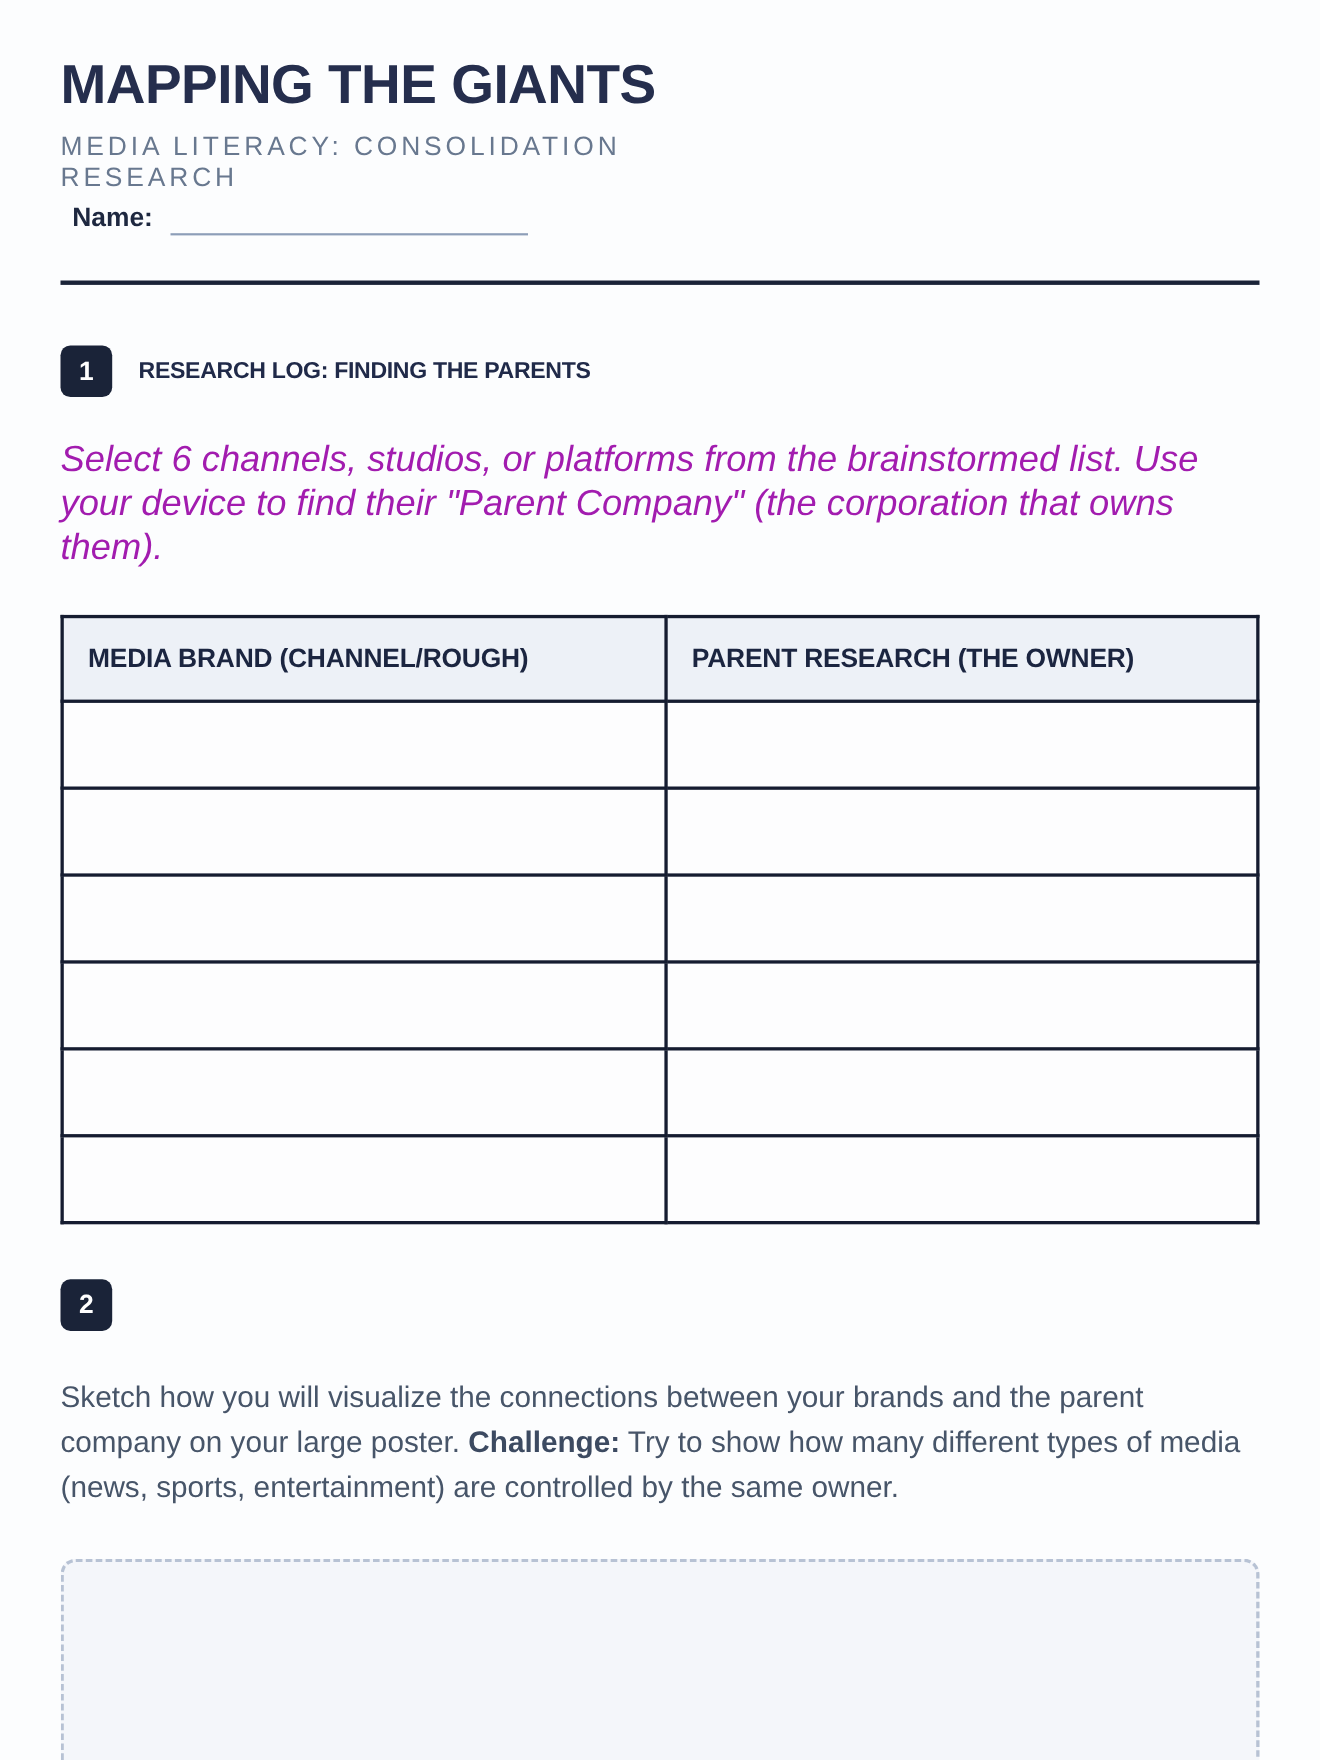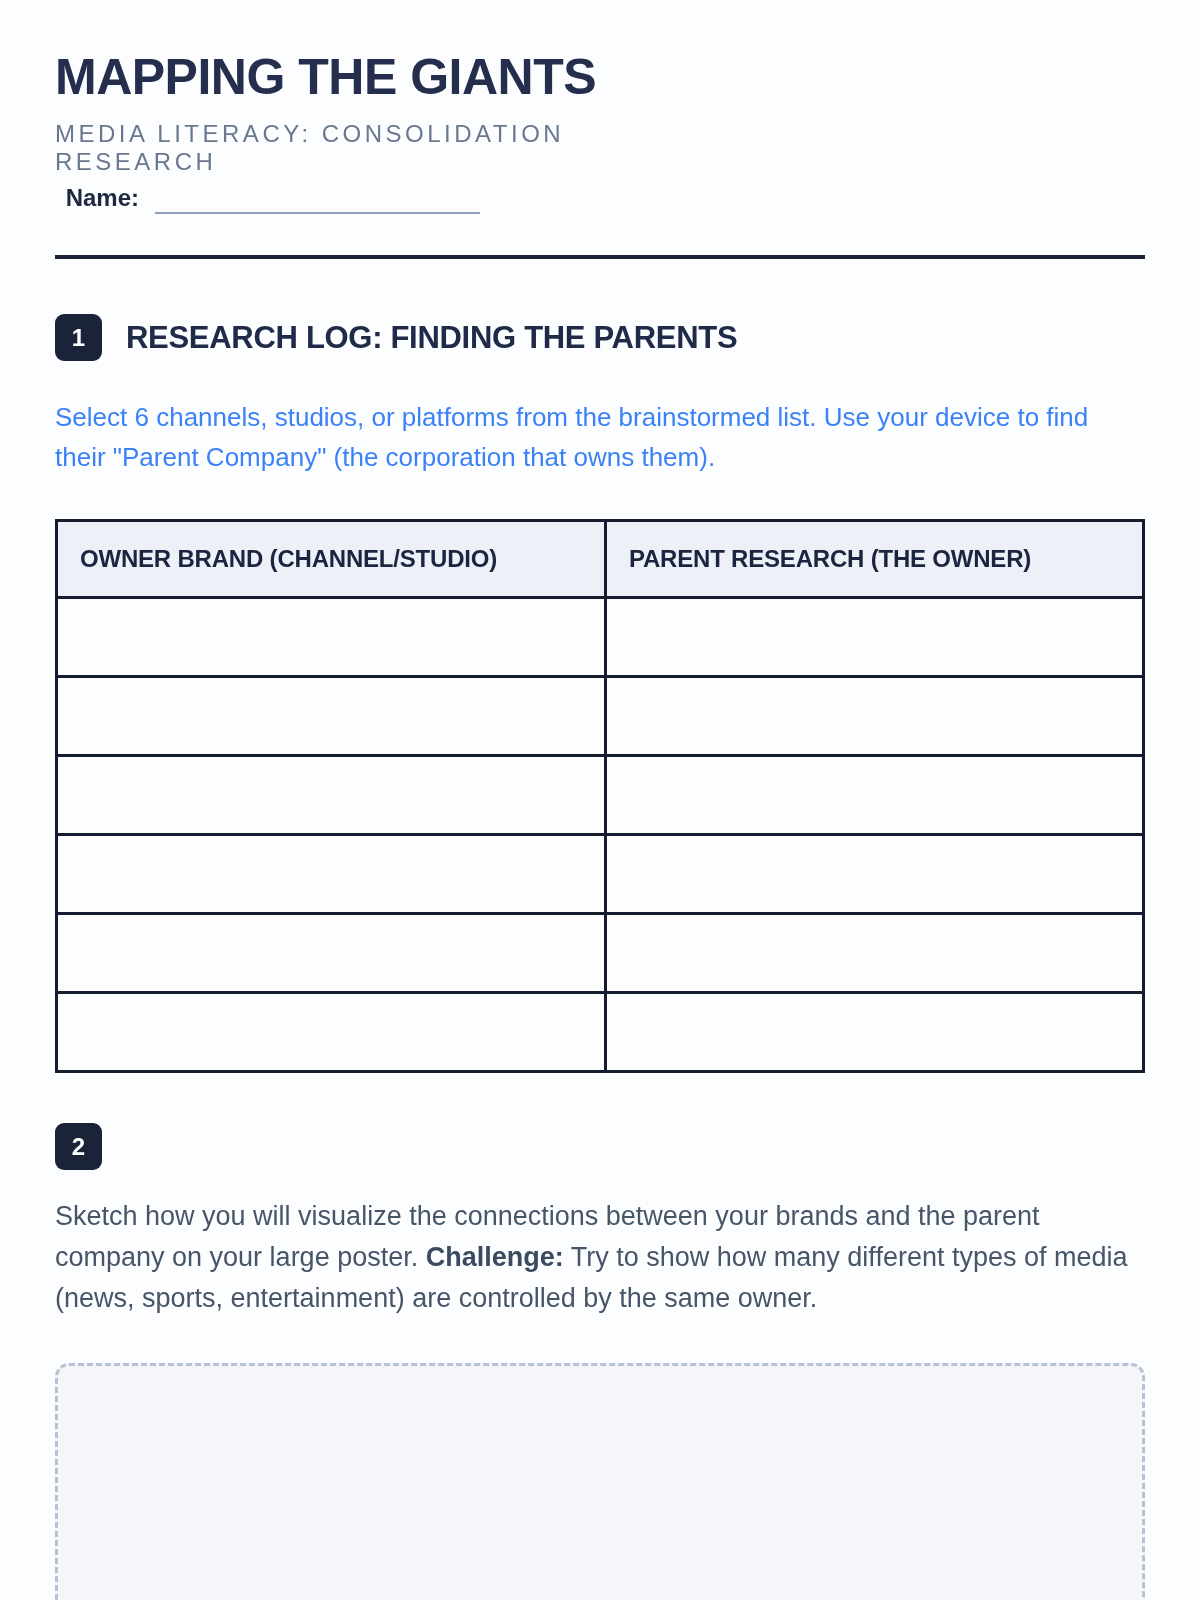--- a/index.html
+++ b/index.html
@@ -81,36 +81,37 @@
     background: #1a2338;
     color: #ffffff;
     font-size: 24px;
     font-weight: 700;
     display: flex;
     align-items: center;
     justify-content: center;
     flex: 0 0 auto;
   }
   .section-title {
-    font-size: 31px;
+    font-size: 21px;
     font-weight: 700;
     letter-spacing: -0.3px;
     color: #202a49;
   }
 
   
   .instructions-italic {
     margin-top: 36px;
-    font-size: 26px;
+    font-size: 33px;
+    font-style: italic;
     line-height: 40px;
-    color: #3b82f6;
+    color: #a21caf;
     max-width: 1090px;
   }
   .instructions-plain {
-    margin-top: 26px;
+    margin-top: 40px;
     font-size: 27px;
     line-height: 41px;
     color: #475569;
     max-width: 1090px;
   }
   .instructions-plain .bold { font-weight: 700; color: #3c4a61; }
 
   
   .research-table {
     margin-top: 42px;
@@ -172,21 +173,21 @@
   <div class="section-heading first">
     <div class="badge">1</div>
     <h2 class="section-title">RESEARCH LOG: FINDING THE PARENTS</h2>
   </div>
 
   <p class="instructions-italic">Select 6 channels, studios, or platforms from the brainstormed list. Use your device to find their "Parent Company" (the corporation that owns them).</p>
 
   <table class="research-table">
     <thead>
       <tr>
-        <th>OWNER BRAND (CHANNEL/STUDIO)</th>
+        <th>MEDIA BRAND (CHANNEL/ROUGH)</th>
         <th>PARENT RESEARCH (THE OWNER)</th>
       </tr>
     </thead>
     <tbody>
         <tr>
           <td></td>
           <td></td>
         </tr>
         <tr>
           <td></td>

